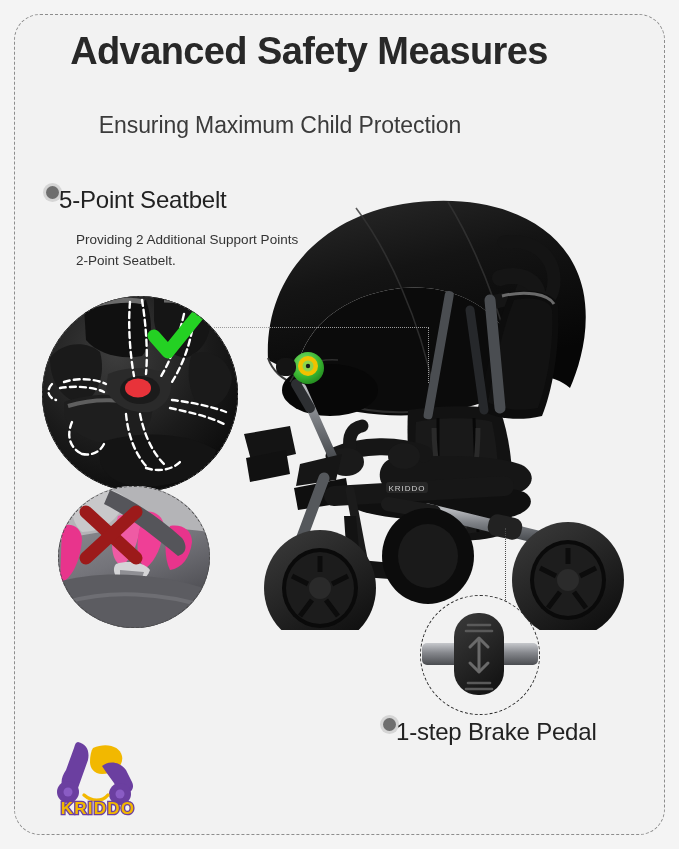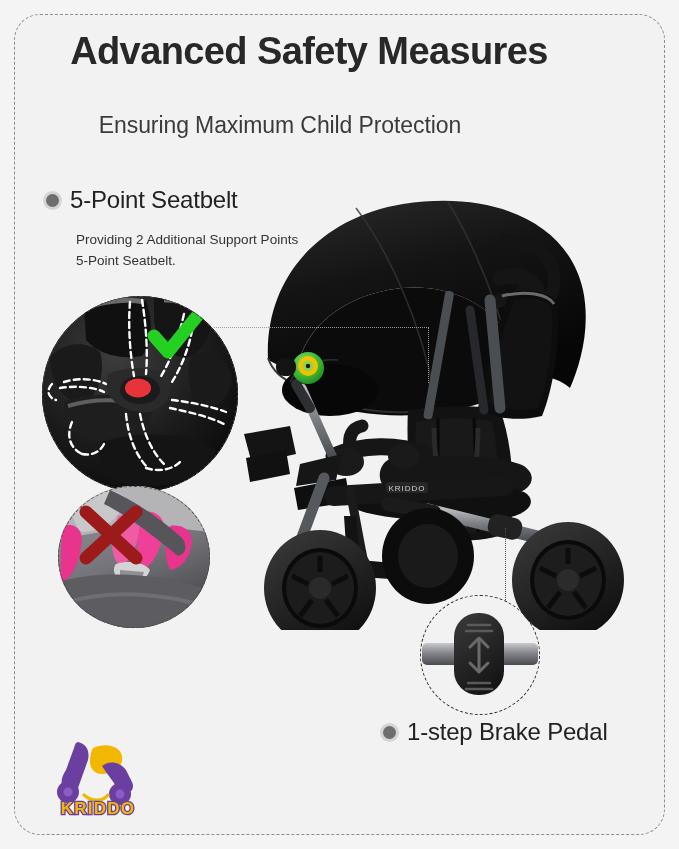--- a/index.html
+++ b/index.html
@@ -42,22 +42,22 @@
     font-weight: 400;
     letter-spacing: -0.1px;
     color: #3b3b3b;
     white-space: nowrap;
     margin-top: 28px;
   }
   
   .feature { position: absolute; }
   .feature .head {
     display: flex;
-    align-items: center;
-    gap: 11px;
+    align-items: flex-start;
+    gap: 0;
   }
   .bullet {
     width: 13px; height: 13px;
     border-radius: 50%;
     background: #6e6e6e;
     box-shadow: 0 0 0 3px #d5d5d5;
     flex: 0 0 auto;
     margin-left: 3px;
   }
   .feature .htext {
@@ -310,21 +310,21 @@
     <ellipse cx="334" cy="478" rx="58" ry="7" fill="#d9d9d9" opacity=".85"></ellipse>
   </svg>
 
   <div class="feature" id="feature-seatbelt">
     <div class="head">
       <span class="bullet"></span>
       <span class="htext lbl">5-Point Seatbelt</span>
     </div>
     <div class="body">
       <div class="lbl">Providing 2 Additional Support Points</div>
-      <div class="lbl">5-Point Seatbelt.</div>
+      <div class="lbl">2-Point Seatbelt.</div>
     </div>
   </div>
 
   <div class="dotline-h" id="connector-seatbelt-h"></div>
   <div class="dotline-v" id="connector-seatbelt-v"></div>
   <div class="dotline-v" id="connector-brake-v"></div>
 
   <div class="inset" id="inset-harness">
     <svg class="harness-svg" viewBox="0 0 196 196">
       <defs>

